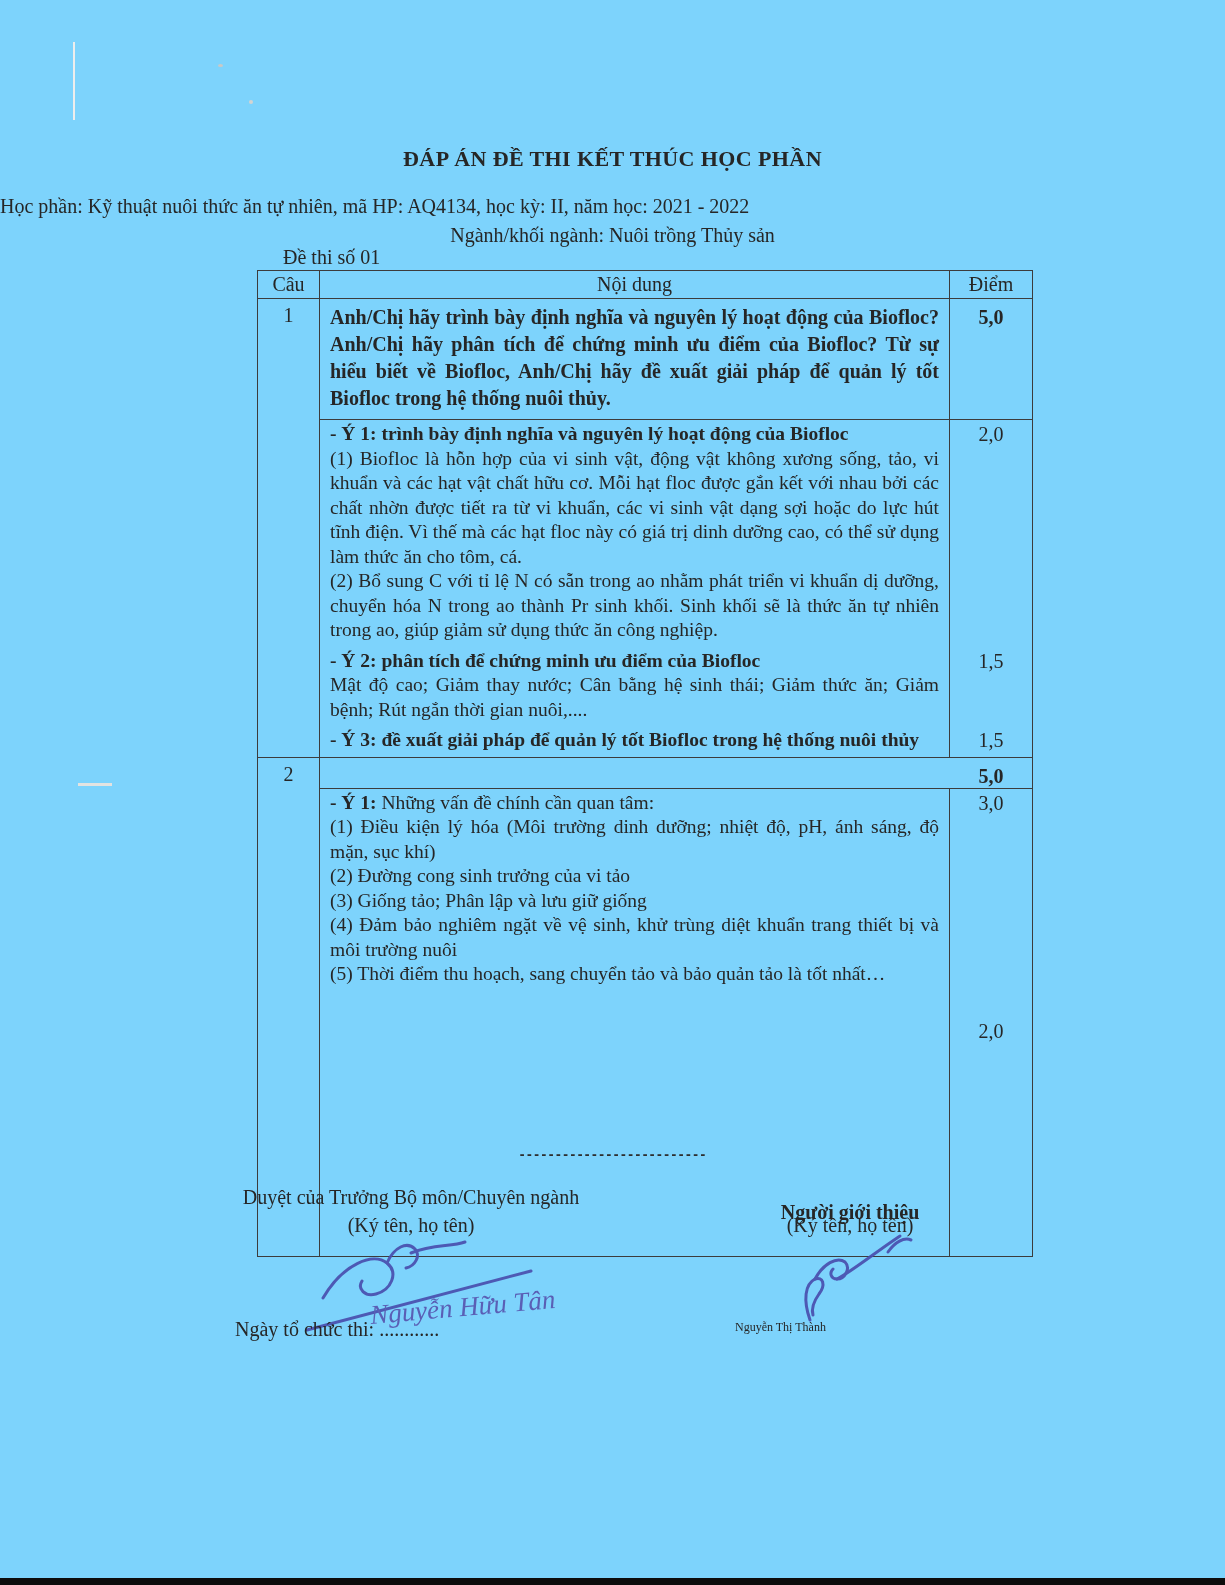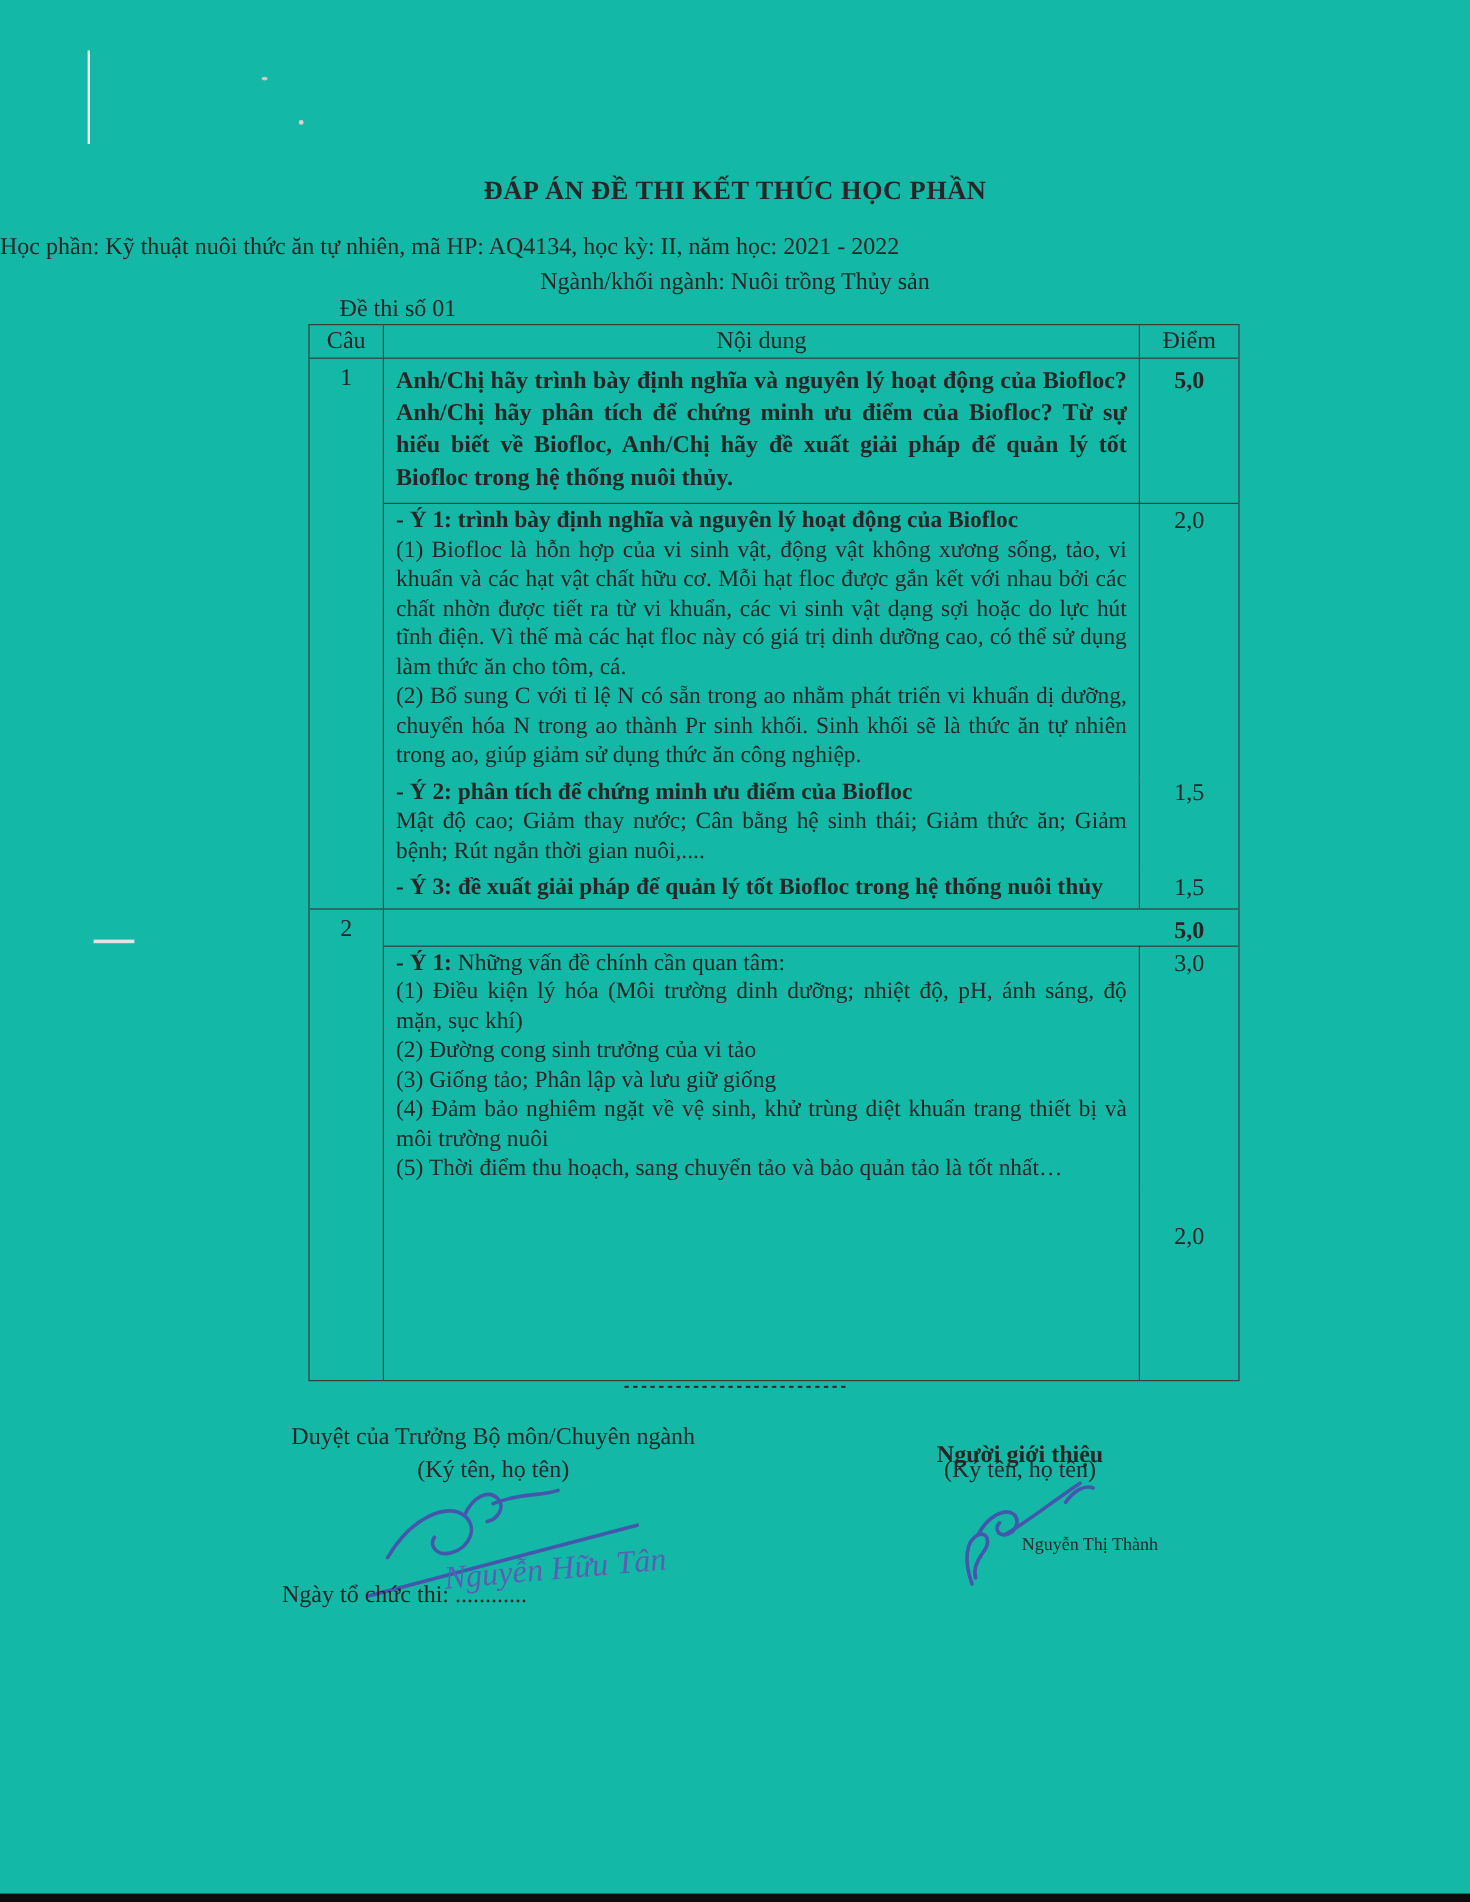--- a/index.html
+++ b/index.html
@@ -1,28 +1,28 @@
 <!DOCTYPE html>
 <html><head>
 <meta charset="utf-8">
 <style>
   html,body { margin:0; padding:0; background:#9a9a9a; }
   .page {
     position:relative; width:1225px; height:1585px; margin:0 auto;
-    background:#14b8a6; overflow:hidden;
+    background:#7dd3fc; overflow:hidden;
     font-family:"Liberation Serif","DejaVu Serif",serif; color:#262626;
   }
   .doc-title { position:absolute; top:146px; left:0; width:100%; text-align:center;
     font-weight:bold; font-size:22px; letter-spacing:.4px; }
   .hline1 { position:absolute; top:195px; left:0; width:100%; text-align:left; font-size:20px; }
   .hline2 { position:absolute; top:224px; left:0; width:100%; text-align:center; font-size:20px; }
   .exam-code { position:absolute; top:246px; left:283px; font-weight:normal; font-size:20px; }
 
   
-  .atable { position:absolute; left:257px; top:270px; width:776px; height:881px;
+  .atable { position:absolute; left:257px; top:270px; width:776px; height:987px;
     display:flex; flex-direction:column; border:1.6px solid #3c3c3c;
     box-sizing:border-box; overflow:hidden; }
   .thead { display:grid; grid-template-columns:62px 1fr 82px; flex:0 0 auto;
     border-bottom:1.6px solid #3c3c3c; }
   .th { text-align:center; font-size:20px; line-height:27px; height:27px; }
   .th.c1, .th.c2 { border-right:1.6px solid #3c3c3c; }
 
   .qrow { display:grid; grid-template-columns:62px 1fr 82px; }
   .qrow.q2 { flex:1 1 auto; grid-template-rows:auto auto 1fr; border-top:1.6px solid #3c3c3c; min-height:0; }
   .cau-cell { grid-column:1; border-right:1.6px solid #3c3c3c; text-align:center;
@@ -46,21 +46,21 @@
     font-family:"DejaVu Sans Mono","Liberation Mono",monospace;
     font-size:12px; font-weight:bold; letter-spacing:0; color:#2e2e2e; }
   .sig-left-title { position:absolute; top:1186px; left:235px; width:352px; text-align:center; font-size:20px; }
   .sig-left-note  { position:absolute; top:1214px; left:235px; width:352px; text-align:center; font-size:20px; }
   .sig-right-title{ position:absolute; top:1186px; left:735px; width:230px; text-align:center; font-size:20px; font-weight:bold;margin-top:15px; }
   .sig-right-note { position:absolute; top:1214px; left:735px; width:230px; text-align:center; font-size:20px; }
   .sig-ink-left  { position:absolute; left:293px; top:1238px; width:330px; height:102px; }
   .sig-ink-right { position:absolute; left:778px; top:1228px; width:155px; height:102px; }
   .hand-name { font-family:"Liberation Serif",serif; font-style:italic; }
   .date-line { position:absolute; top:1318px; left:235px; font-size:20px; }
-  .right-name { position:absolute; top:1280px; left:735px; width:230px; text-align:right; font-size:15px; }
+  .right-name { position:absolute; top:1320px; left:735px; width:230px; text-align:left; font-size:12px; }
 
   
   .edge-bar { position:absolute; left:0; bottom:0; width:100%; height:7px; background:#0c0c0c; }
   .spec1 { position:absolute; left:73px; top:42px; width:2px; height:78px; background:#ededec; }
   .spec2 { position:absolute; left:218px; top:64px; width:5px; height:3px; background:#c9c9c7; border-radius:50%; }
   .spec3 { position:absolute; left:249px; top:100px; width:4px; height:4px; background:#d4d4d2; border-radius:50%; }
   .spec4 { position:absolute; left:78px; top:783px; width:34px; height:3px; background:#e3e3e1; }
 </style>
 </head>
 <body>

